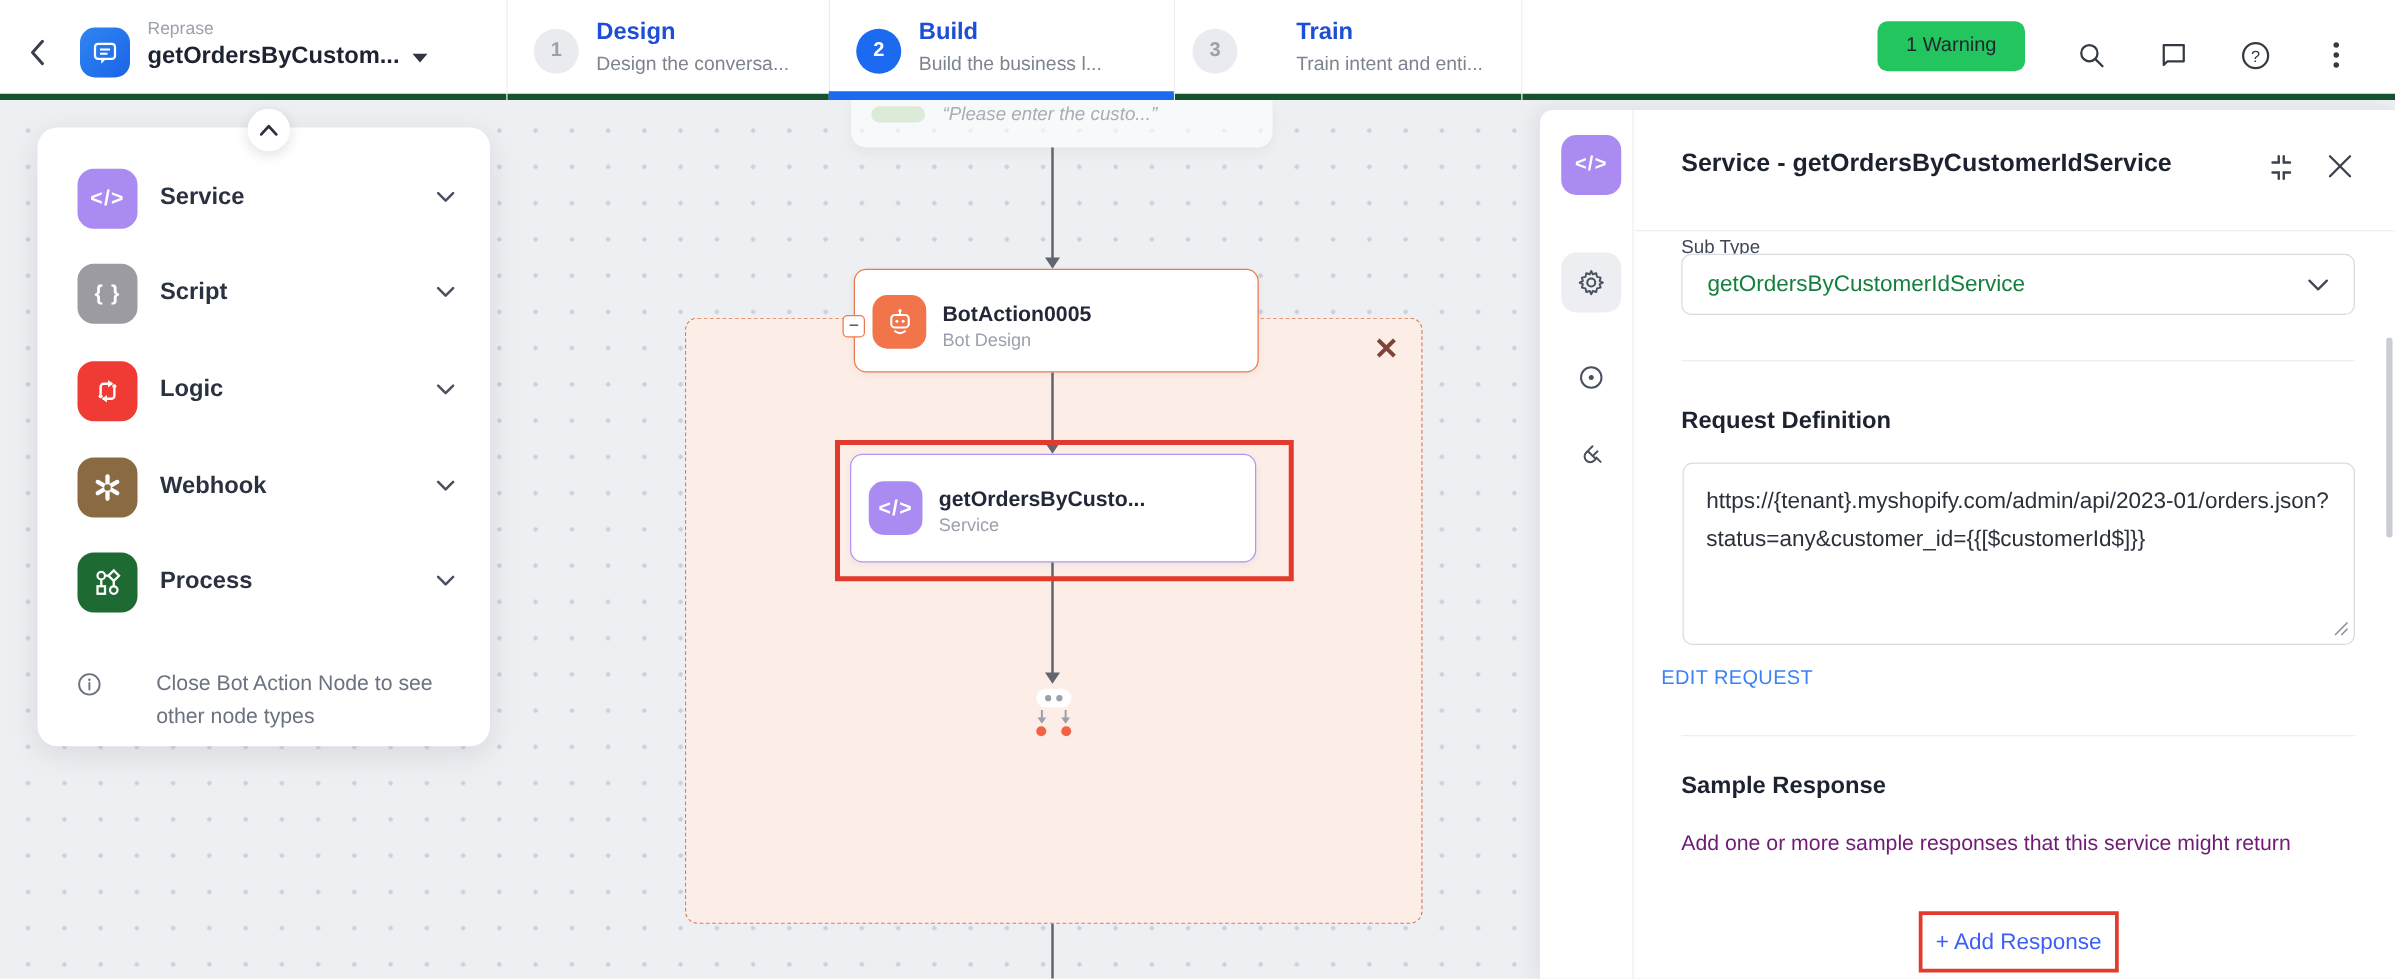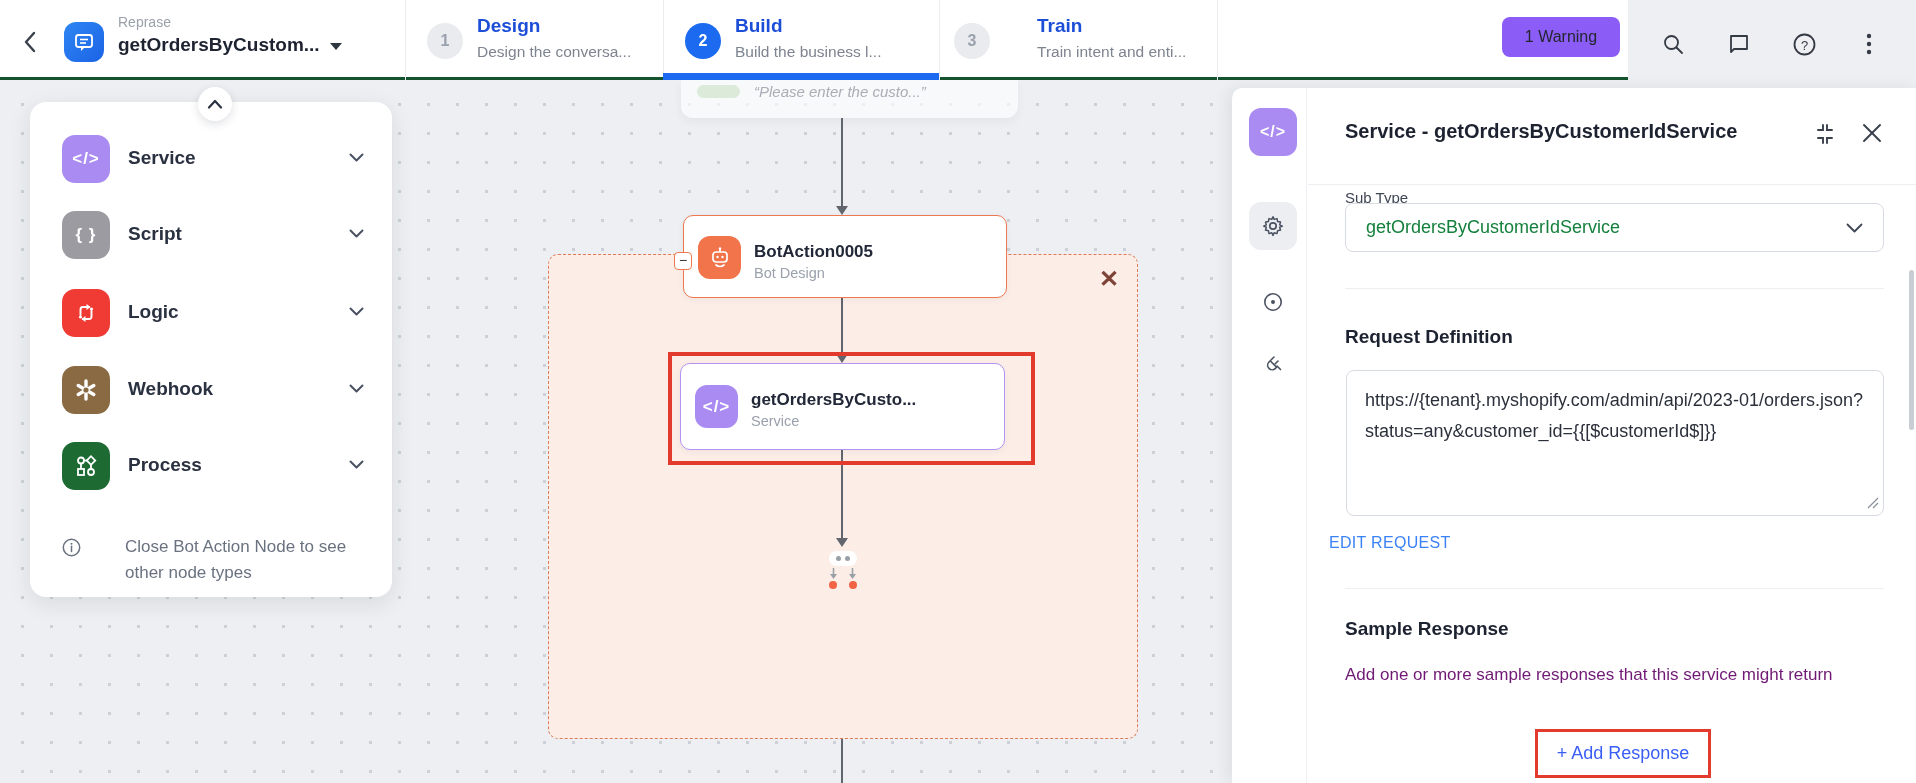--- a/index.html
+++ b/index.html
@@ -1,35 +1,35 @@
 <!DOCTYPE html>
 <html><head>
 <meta charset="utf-8">
 <style>
   * { margin:0; padding:0; box-sizing:border-box; }
   html,body { width:1916px; height:783px; font-family:"Liberation Sans", sans-serif; background:#fff; }
   #app { position:relative; width:1916px; height:783px; overflow:hidden; background:#edeff2; }
 
   
-  .header { position:absolute; left:0; top:0; width:1628px; height:80px; background:#fff; border-bottom:3px solid #14532d; z-index:50; }
+  .header { position:absolute; left:0; top:0; width:1916px; height:80px; background:#fff; border-bottom:5px solid #14532d; z-index:50; }
   .back-btn { position:absolute; left:16px; top:28px; width:28px; height:28px; display:flex; align-items:center; justify-content:center; cursor:pointer; }
   .app-icon { position:absolute; left:64px; top:22px; width:40px; height:40px; border-radius:12px; background:linear-gradient(135deg,#2f86f2,#1b63e6); display:flex; align-items:center; justify-content:center; }
   .title-block { position:absolute; left:118px; top:14px; }
   .app-label { font-size:14px; color:#9aa1ab; }
   .bot-title { font-size:19px; font-weight:bold; color:#1d2330; margin-top:4px; display:flex; align-items:center; gap:10px; }
   .caret-down { width:0; height:0; border-left:6px solid transparent; border-right:6px solid transparent; border-top:7px solid #30363f; margin-top:3px; }
   .hdr-div { position:absolute; top:0; width:1px; height:80px; background:#ecedf0; }
   .step { position:absolute; top:0; height:80px; }
   .step-circle { position:absolute; left:22px; top:23px; width:36px; height:36px; border-radius:50%; background:#e9ebef; color:#9aa1ac; font-weight:bold; font-size:16px; display:flex; align-items:center; justify-content:center; }
   .step-circle.active { background:#1b6af0; color:#fff; }
   .step-texts { position:absolute; left:72px; top:15px; }
   .step-title { font-size:19px; font-weight:bold; color:#1d4ed8; }
   .step-desc { font-size:15.5px; color:#7d8490; margin-top:6px; }
   .step-underline { position:absolute; left:0; bottom:0; width:100%; height:7px; background:#1b6af0; }
-  .warning-btn { position:absolute; left:1502px; top:17px; width:118px; height:40px; background:#8b5cf6; border-radius:8px; border:none; font-size:16px; color:#23272f; display:flex; align-items:center; justify-content:center; cursor:pointer; font-family:inherit; }
+  .warning-btn { position:absolute; left:1502px; top:17px; width:118px; height:40px; background:#22c55e; border-radius:8px; border:none; font-size:16px; color:#23272f; display:flex; align-items:center; justify-content:center; cursor:pointer; font-family:inherit; }
   .hdr-icon { position:absolute; top:30px; width:28px; height:28px; display:flex; align-items:center; justify-content:center; cursor:pointer; }
 
   
   .canvas { position:absolute; left:0; top:80px; width:1232px; height:703px; background-color:#edeff2;
     background-image:radial-gradient(#cdd1d7 1.7px, transparent 1.8px); background-size:29px 29px; background-position:8px 10px; }
 
   
   .palette { position:absolute; left:30px; top:22px; width:362px; height:495px; background:#fff; border-radius:16px; box-shadow:0 6px 22px rgba(30,38,60,.10); z-index:5; }
   .palette-collapse { position:absolute; left:168px; top:-15px; width:34px; height:34px; border-radius:50%; background:#fff; box-shadow:0 3px 10px rgba(30,38,60,.14); display:flex; align-items:center; justify-content:center; cursor:pointer; }
   .pal-row { position:absolute; left:0; width:362px; height:60px; cursor:pointer; }
@@ -81,21 +81,21 @@
   .rp-close { position:absolute; left:628px; top:33px; width:26px; height:26px; cursor:pointer; }
   .rp-divider { position:absolute; height:1px; background:#eceef1; }
   .rp-label { position:absolute; left:113px; font-size:15px; color:#3f4654; }
   .rp-select { position:absolute; left:113px; top:115px; width:539px; height:49px; border:1px solid #d7dbe2; border-radius:8px; background:#fff; display:flex; align-items:center; padding:0 20px; cursor:pointer; }
   .rp-select-text { font-size:18px; color:#15803d; flex:1; }
   .rp-h2 { position:absolute; left:113px; font-size:19px; font-weight:bold; color:#1c2230; }
   .rp-textarea { position:absolute; left:114px; top:282px; width:538px; height:146px; border:1px solid #d7dbe2; border-radius:8px; padding:14px 18px; font-family:inherit; font-size:18px; line-height:31px; color:#2b303b; resize:none; outline:none; word-break:break-all; overflow:hidden; background:#fff; }
   .resize-grip { position:absolute; left:634px; top:408px; pointer-events:none; }
   .rp-link { position:absolute; left:97px; color:#3b82f6; cursor:pointer; font-weight:500; }
   .rp-para { position:absolute; left:113px; top:572px; width:545px; font-size:17px; line-height:29px; color:#701a75; }
-  .add-response-wrap { position:absolute; left:303px; top:641px; width:176px; height:49px; border:3px solid #e23b2e; display:flex; align-items:center; justify-content:center; }
+  .add-response-wrap { position:absolute; left:303px; top:641px; width:160px; height:49px; border:3px solid #e23b2e; display:flex; align-items:center; justify-content:center; }
   .add-response { font-size:18px; color:#3b5ef5; cursor:pointer; white-space:nowrap; }
   .rp-scroll { position:absolute; left:677px; top:182px; width:5px; height:160px; border-radius:3px; background:#c9cdd4; }
 
   svg { display:block; }
 </style>
 </head>
 <body>
 
 <div id="app">
 

